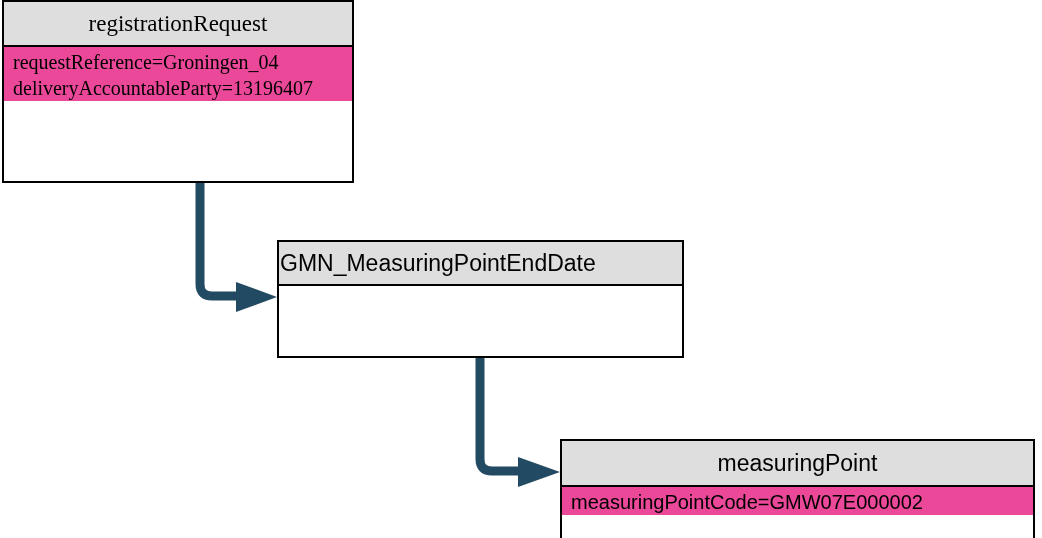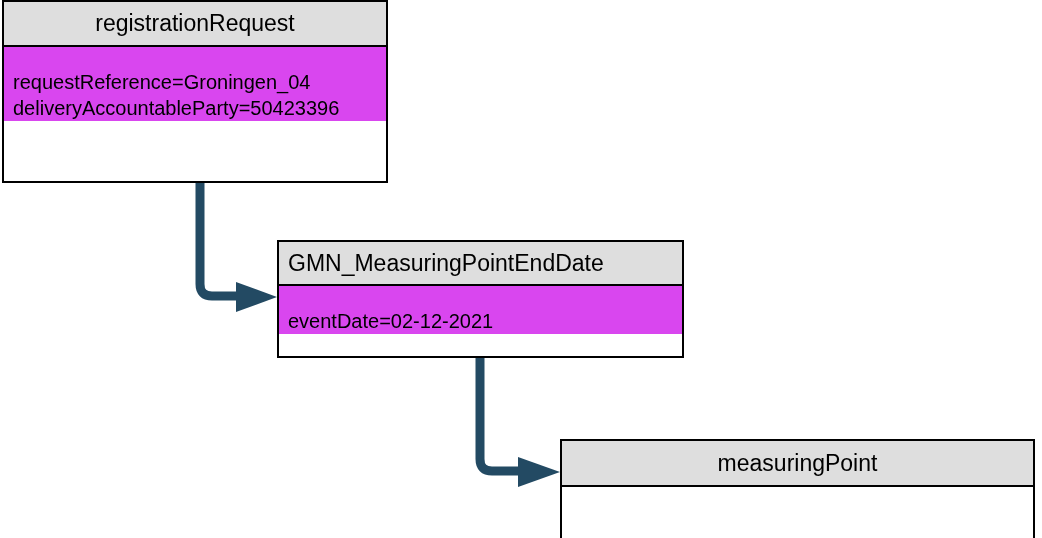--- a/index.html
+++ b/index.html
@@ -50,41 +50,42 @@
     font-size: 23px;
     line-height: 1;
     white-space: nowrap;
     overflow: hidden;
     display: flex;
     align-items: center;
   }
   .obj-header.center { justify-content: center; }
   .obj-header.left {
     justify-content: flex-start;
-    padding-left: 9px;
+    padding-left: 1px;
   }
   .obj-body {
     box-sizing: border-box;
-    padding: 22px 0 0 9px;
-    background: #d946ef;
+    padding: 2px 0 0 9px;
+    background: #ec4899;
   }
   .attr-line {
     font-size: 20px;
     line-height: 26px;
     color: #000000;
     white-space: nowrap;
     overflow: hidden;
   }
 
   
   #box-registration-request {
     left: 2px;
     top: 0px;
-    width: 386px;
+    width: 352px;
     height: 183px;
+    font-family: Liberation Serif, serif;
   }
   #box-registration-request .obj-header { height: 45px; }
 
   
   #box-measuring-point-end-date {
     left: 277px;
     top: 240px;
     width: 407px;
     height: 118px;
   }
@@ -114,28 +115,28 @@
     <g>
       <path d="M 480 357 L 480 459 Q 480 471 492 471 L 522 471" fill="none" stroke="#234a63" stroke-width="9" stroke-linecap="butt"></path>
       <polygon points="518,457 560,472 518,487" fill="#234a63"></polygon>
     </g>
   </svg>
 
   <div class="obj-box" id="box-registration-request">
     <div class="obj-header center">registrationRequest</div>
     <div class="obj-body">
       <div class="attr-line">requestReference=Groningen_04</div>
-      <div class="attr-line">deliveryAccountableParty=50423396</div>
+      <div class="attr-line">deliveryAccountableParty=13196407</div>
     </div>
   </div>
 
   <div class="obj-box" id="box-measuring-point-end-date">
     <div class="obj-header left">GMN_MeasuringPointEndDate</div>
-    <div class="obj-body">
-      <div class="attr-line">eventDate=02-12-2021</div>
-    </div>
   </div>
 
   <div class="obj-box" id="box-measuring-point">
     <div class="obj-header center">measuringPoint</div>
+    <div class="obj-body">
+      <div class="attr-line">measuringPointCode=GMW07E000002</div>
+    </div>
   </div>
 
 </div>
 
 </body></html>

